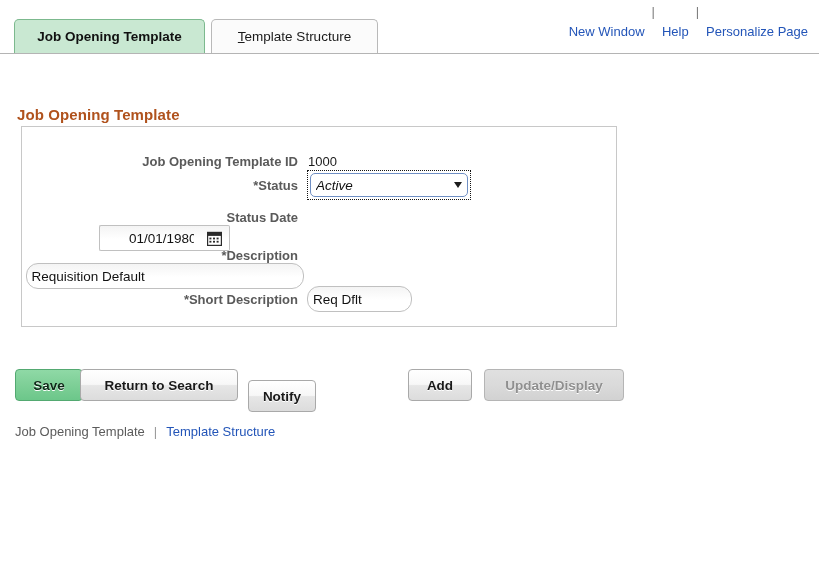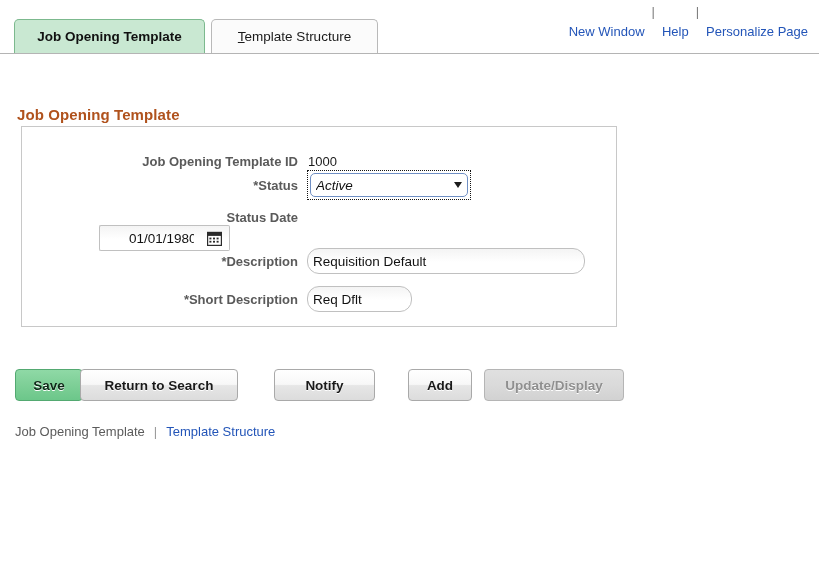--- a/index.html
+++ b/index.html
@@ -250,21 +250,21 @@
     text-shadow: 0 1px 0 #ffffff;
   }
   .btn-save {
     left: 15px;
     width: 68px;
     background: linear-gradient(to bottom, #8fd9a6 0%, #7ecf97 50%, #6cc78a 100%);
     border: 1px solid #53a971;
     color: #0d2a17;
   }
   .btn-return { left: 80px;  width: 158px; }
-  .btn-notify { left: 274px; width: 101px; }
+  .btn-notify { left: 248px; width: 68px; margin-top: 11px; }
   .btn-add    { left: 408px; width: 64px; }
   .btn-update {
     left: 484px;
     width: 140px;
     background: linear-gradient(to bottom, #e0e0e0 0%, #dadada 50%, #d2d2d2 100%);
     border: 1px solid #b5b5b5;
     color: #8f8f8f;
     cursor: default;
     text-shadow: 0 1px 0 #ffffff;
   }
@@ -349,21 +349,21 @@
             <rect x="9.6" y="6.6" width="2" height="1.8" fill="#2b2b2b"></rect>
             <rect x="2.4" y="9.8" width="2" height="1.8" fill="#2b2b2b"></rect>
             <rect x="6.0" y="9.8" width="2" height="1.8" fill="#2b2b2b"></rect>
             <rect x="9.6" y="9.8" width="2" height="1.8" fill="#2b2b2b"></rect>
           </svg>
         </button>
       </span>
     </div>
   </div>
 
-  <div class="field-row" style="top: 121px;">
+  <div class="field-row" style="top: 121px; flex-direction: column;">
     <div class="field-label">*Description</div>
     <div class="field-control">
       <input class="txt txt-desc" type="text" value="Requisition Default" style="">
     </div>
   </div>
 
   <div class="field-row" style="top: 159px;">
     <div class="field-label">*Short Description</div>
     <div class="field-control">
       <input class="txt txt-short" type="text" value="Req Dflt" style="">

